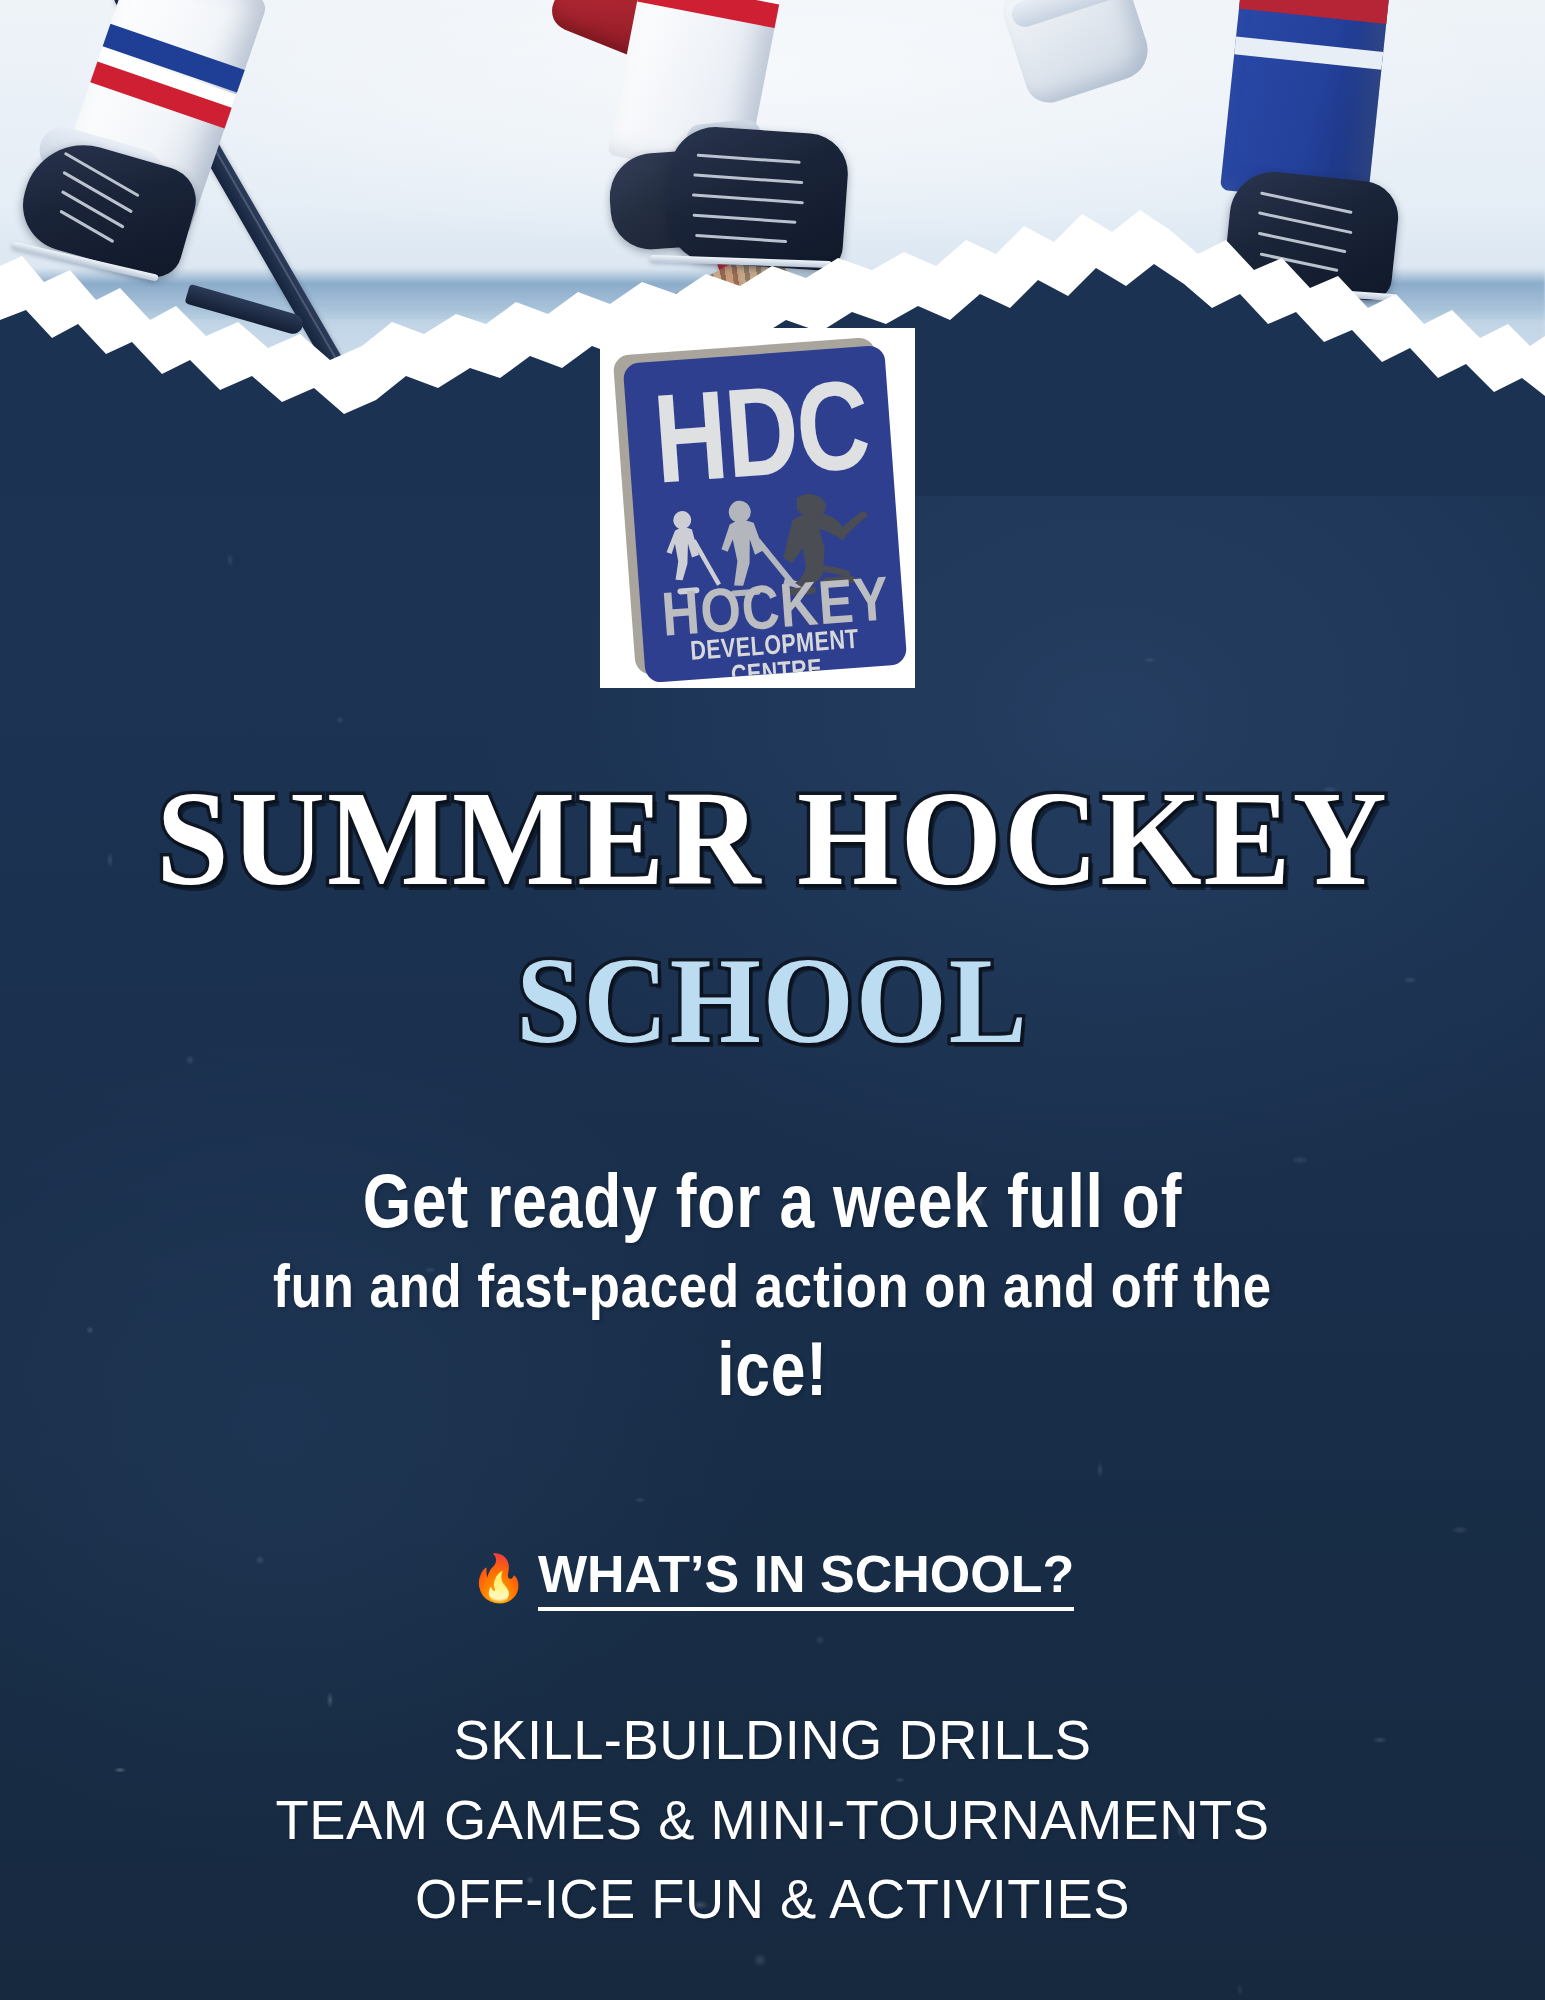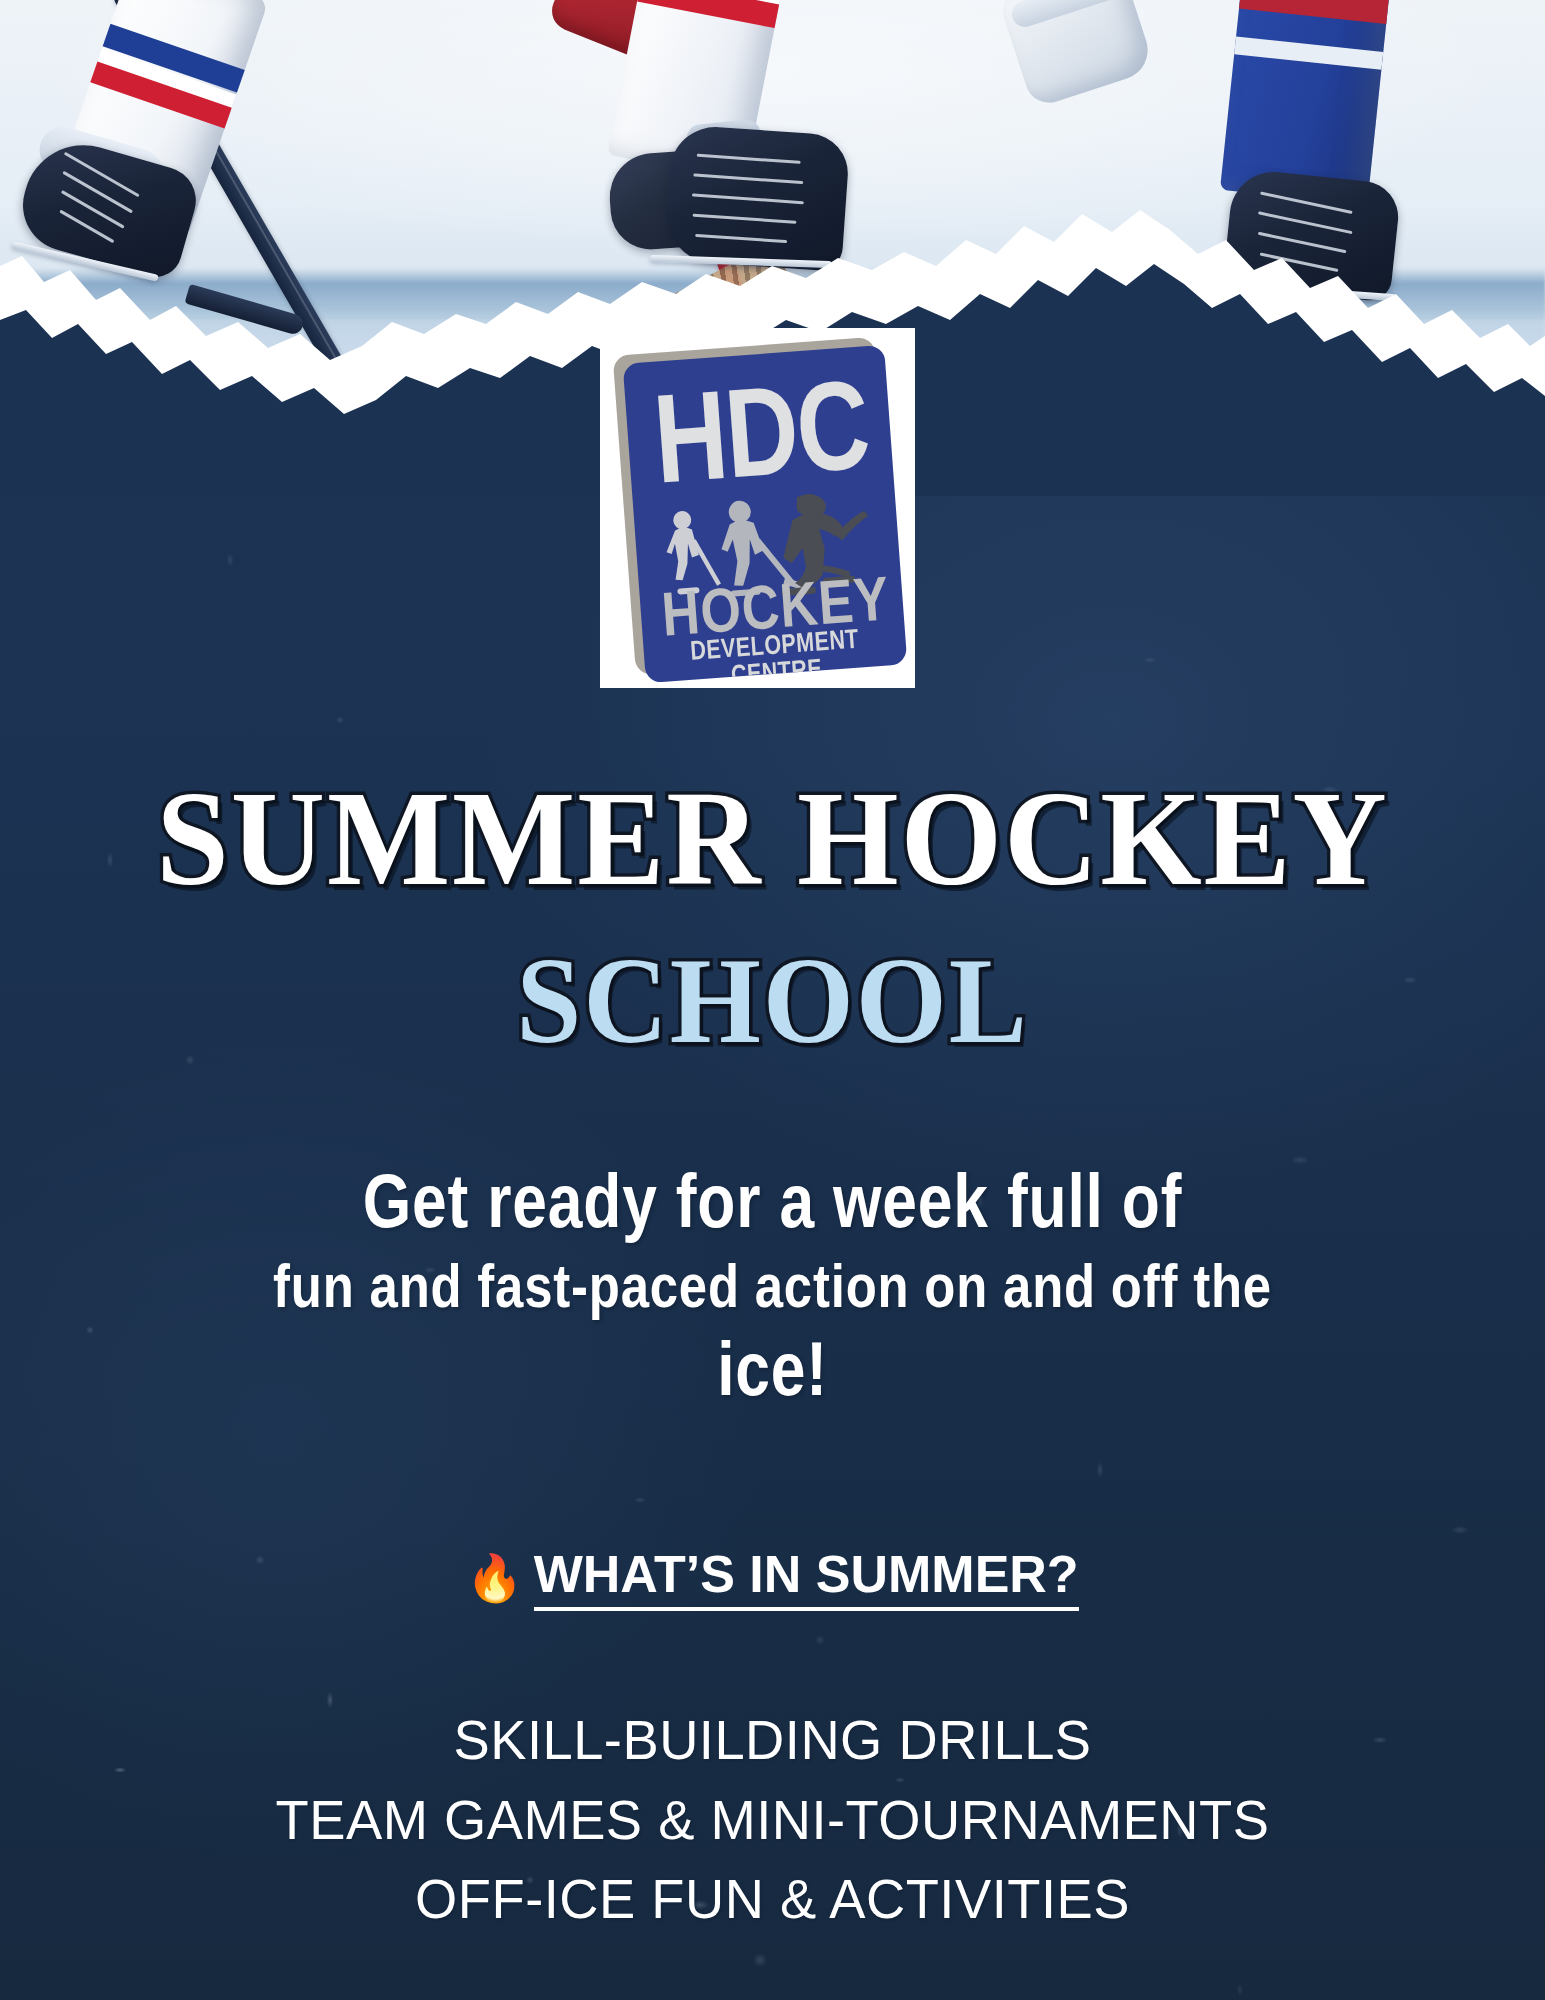--- a/index.html
+++ b/index.html
@@ -504,21 +504,21 @@
     <div class="title1">SUMMER HOCKEY</div>
     <div class="title2">SCHOOL</div>
 
     <div class="subtitle">
       <div>Get ready for a week full of</div>
       <div class="sm">fun and fast-paced action on and off the</div>
       <div>ice!</div>
     </div>
 
     <div class="store-head">
-      <span class="fire">🔥</span><span class="label">WHAT’S IN SUMMER?</span>
+      <span class="fire">🔥</span><span class="label">WHAT’S IN SCHOOL?</span>
     </div>
 
     <div class="bullets">
       <div>SKILL-BUILDING DRILLS</div>
       <div>TEAM GAMES &amp; MINI-TOURNAMENTS</div>
       <div>OFF-ICE FUN &amp; ACTIVITIES</div>
     </div>
 
   </div>
 </div>

